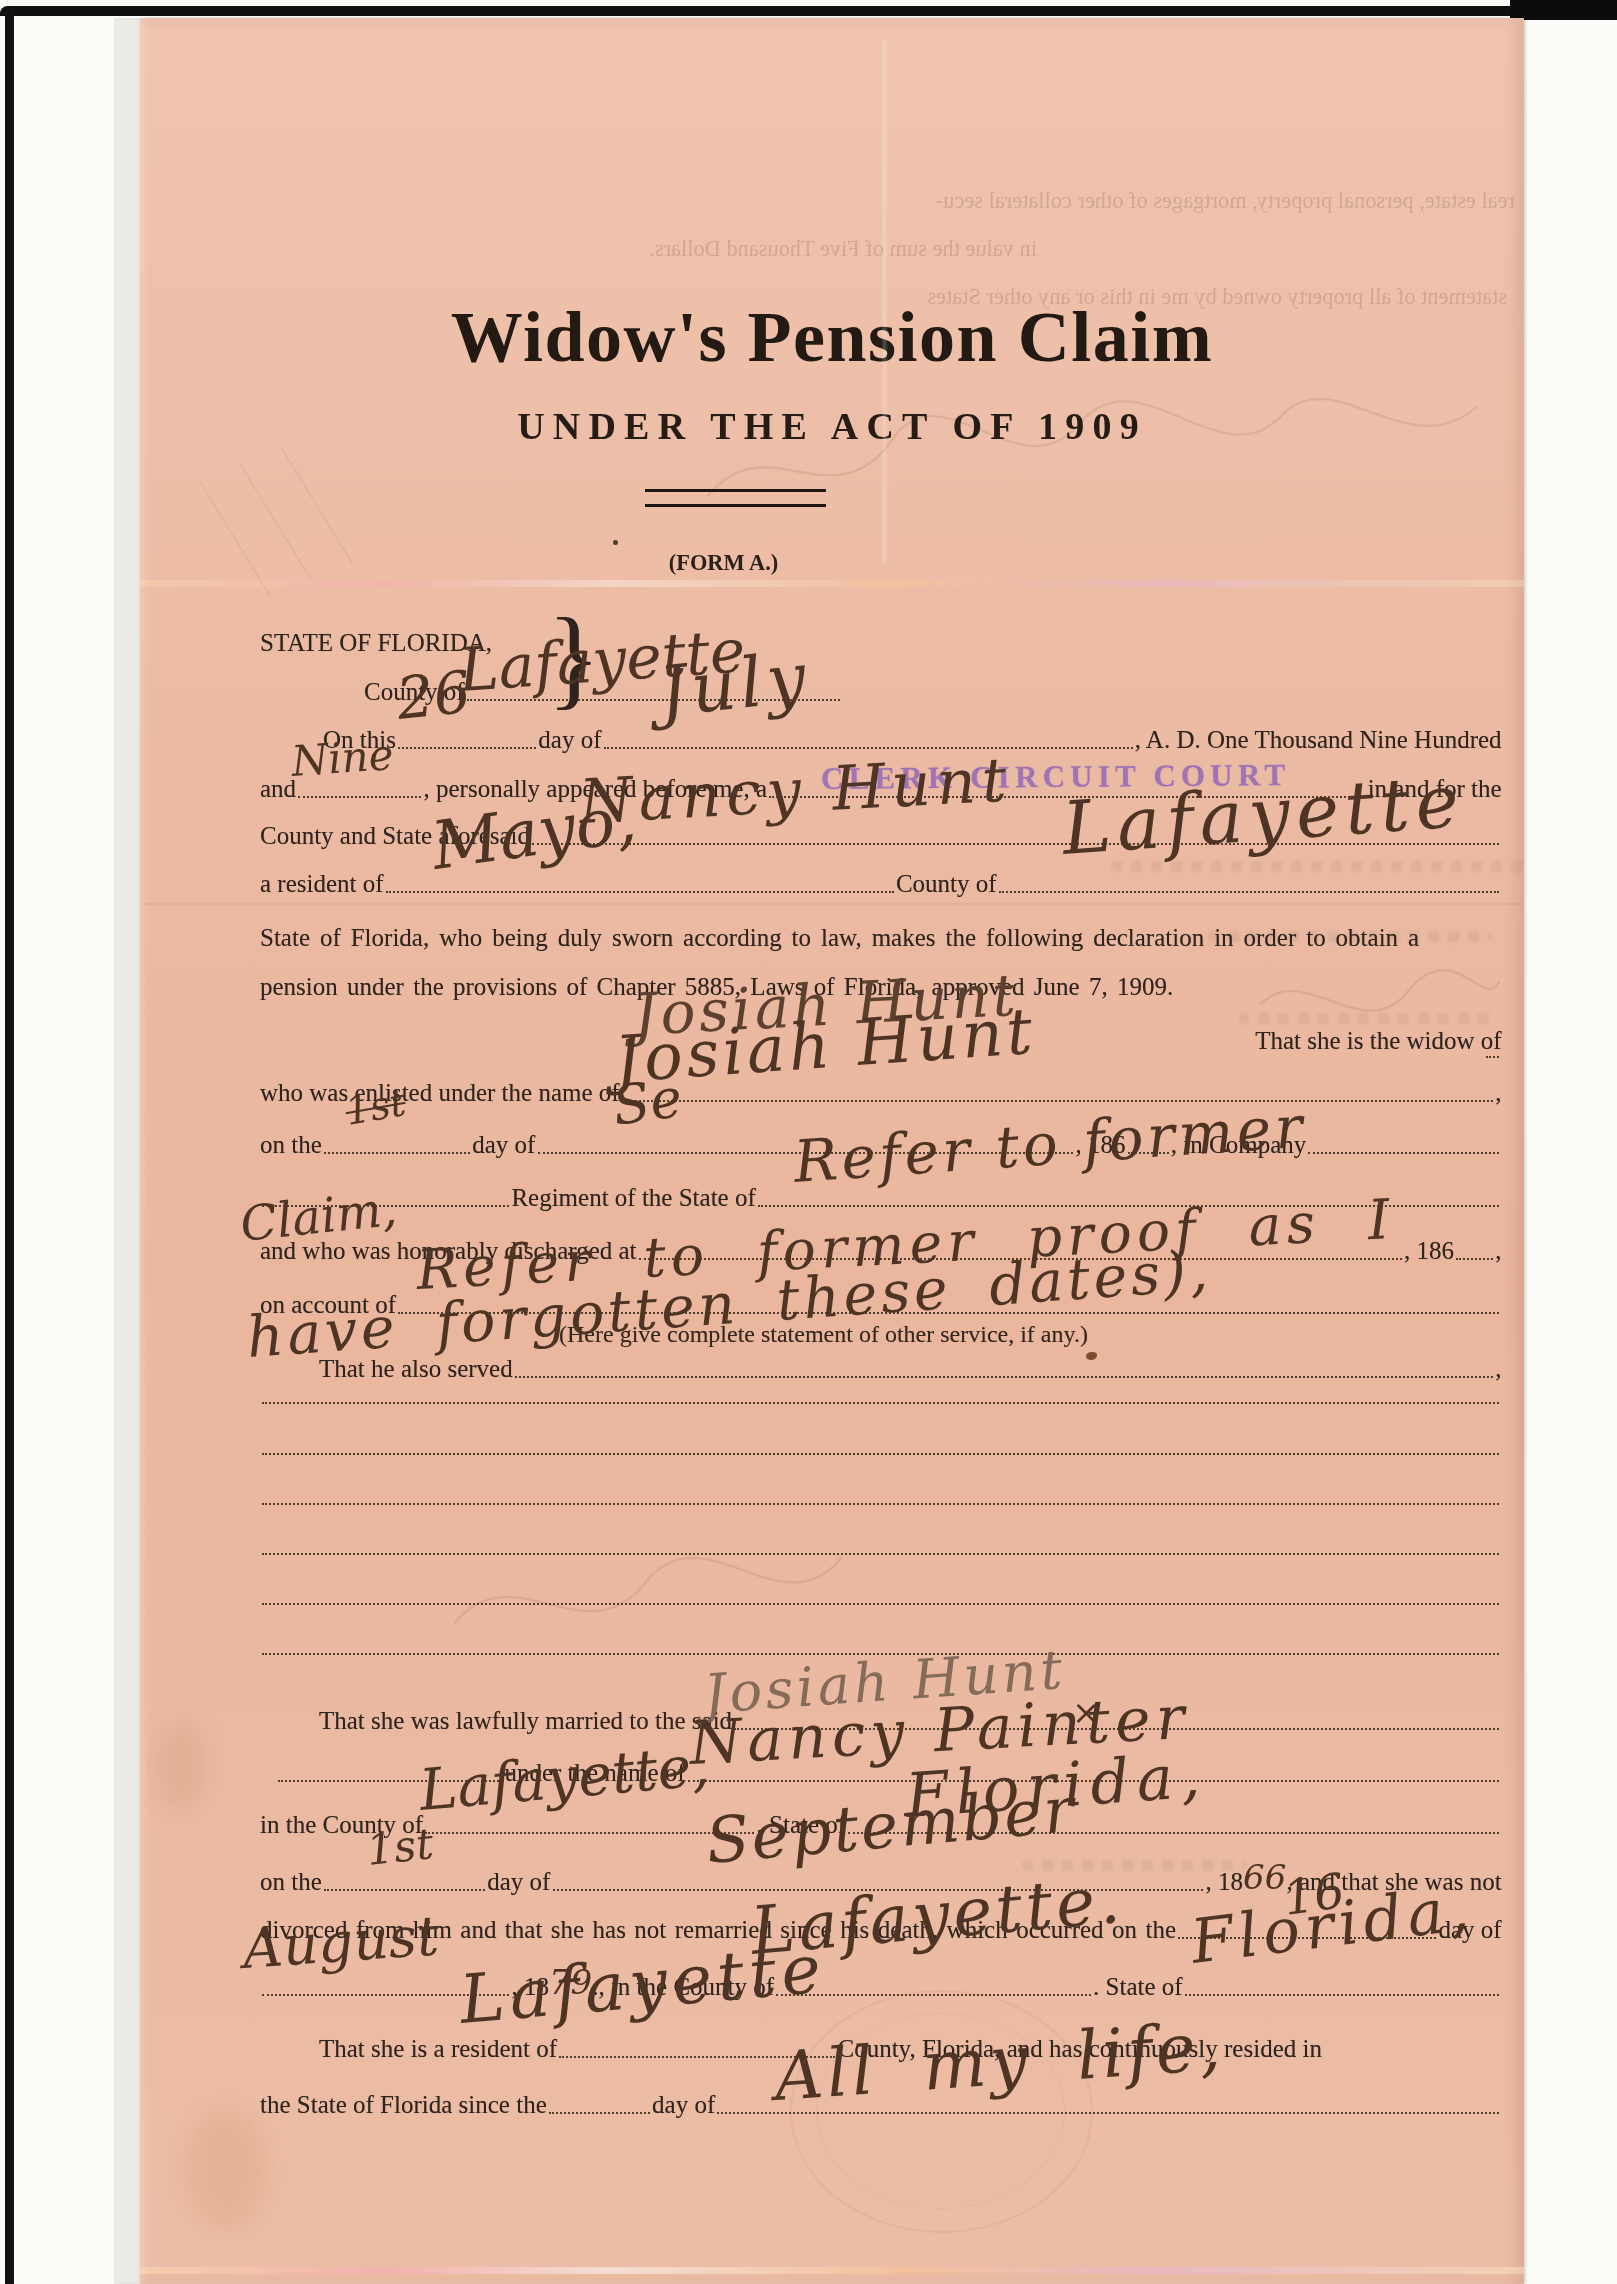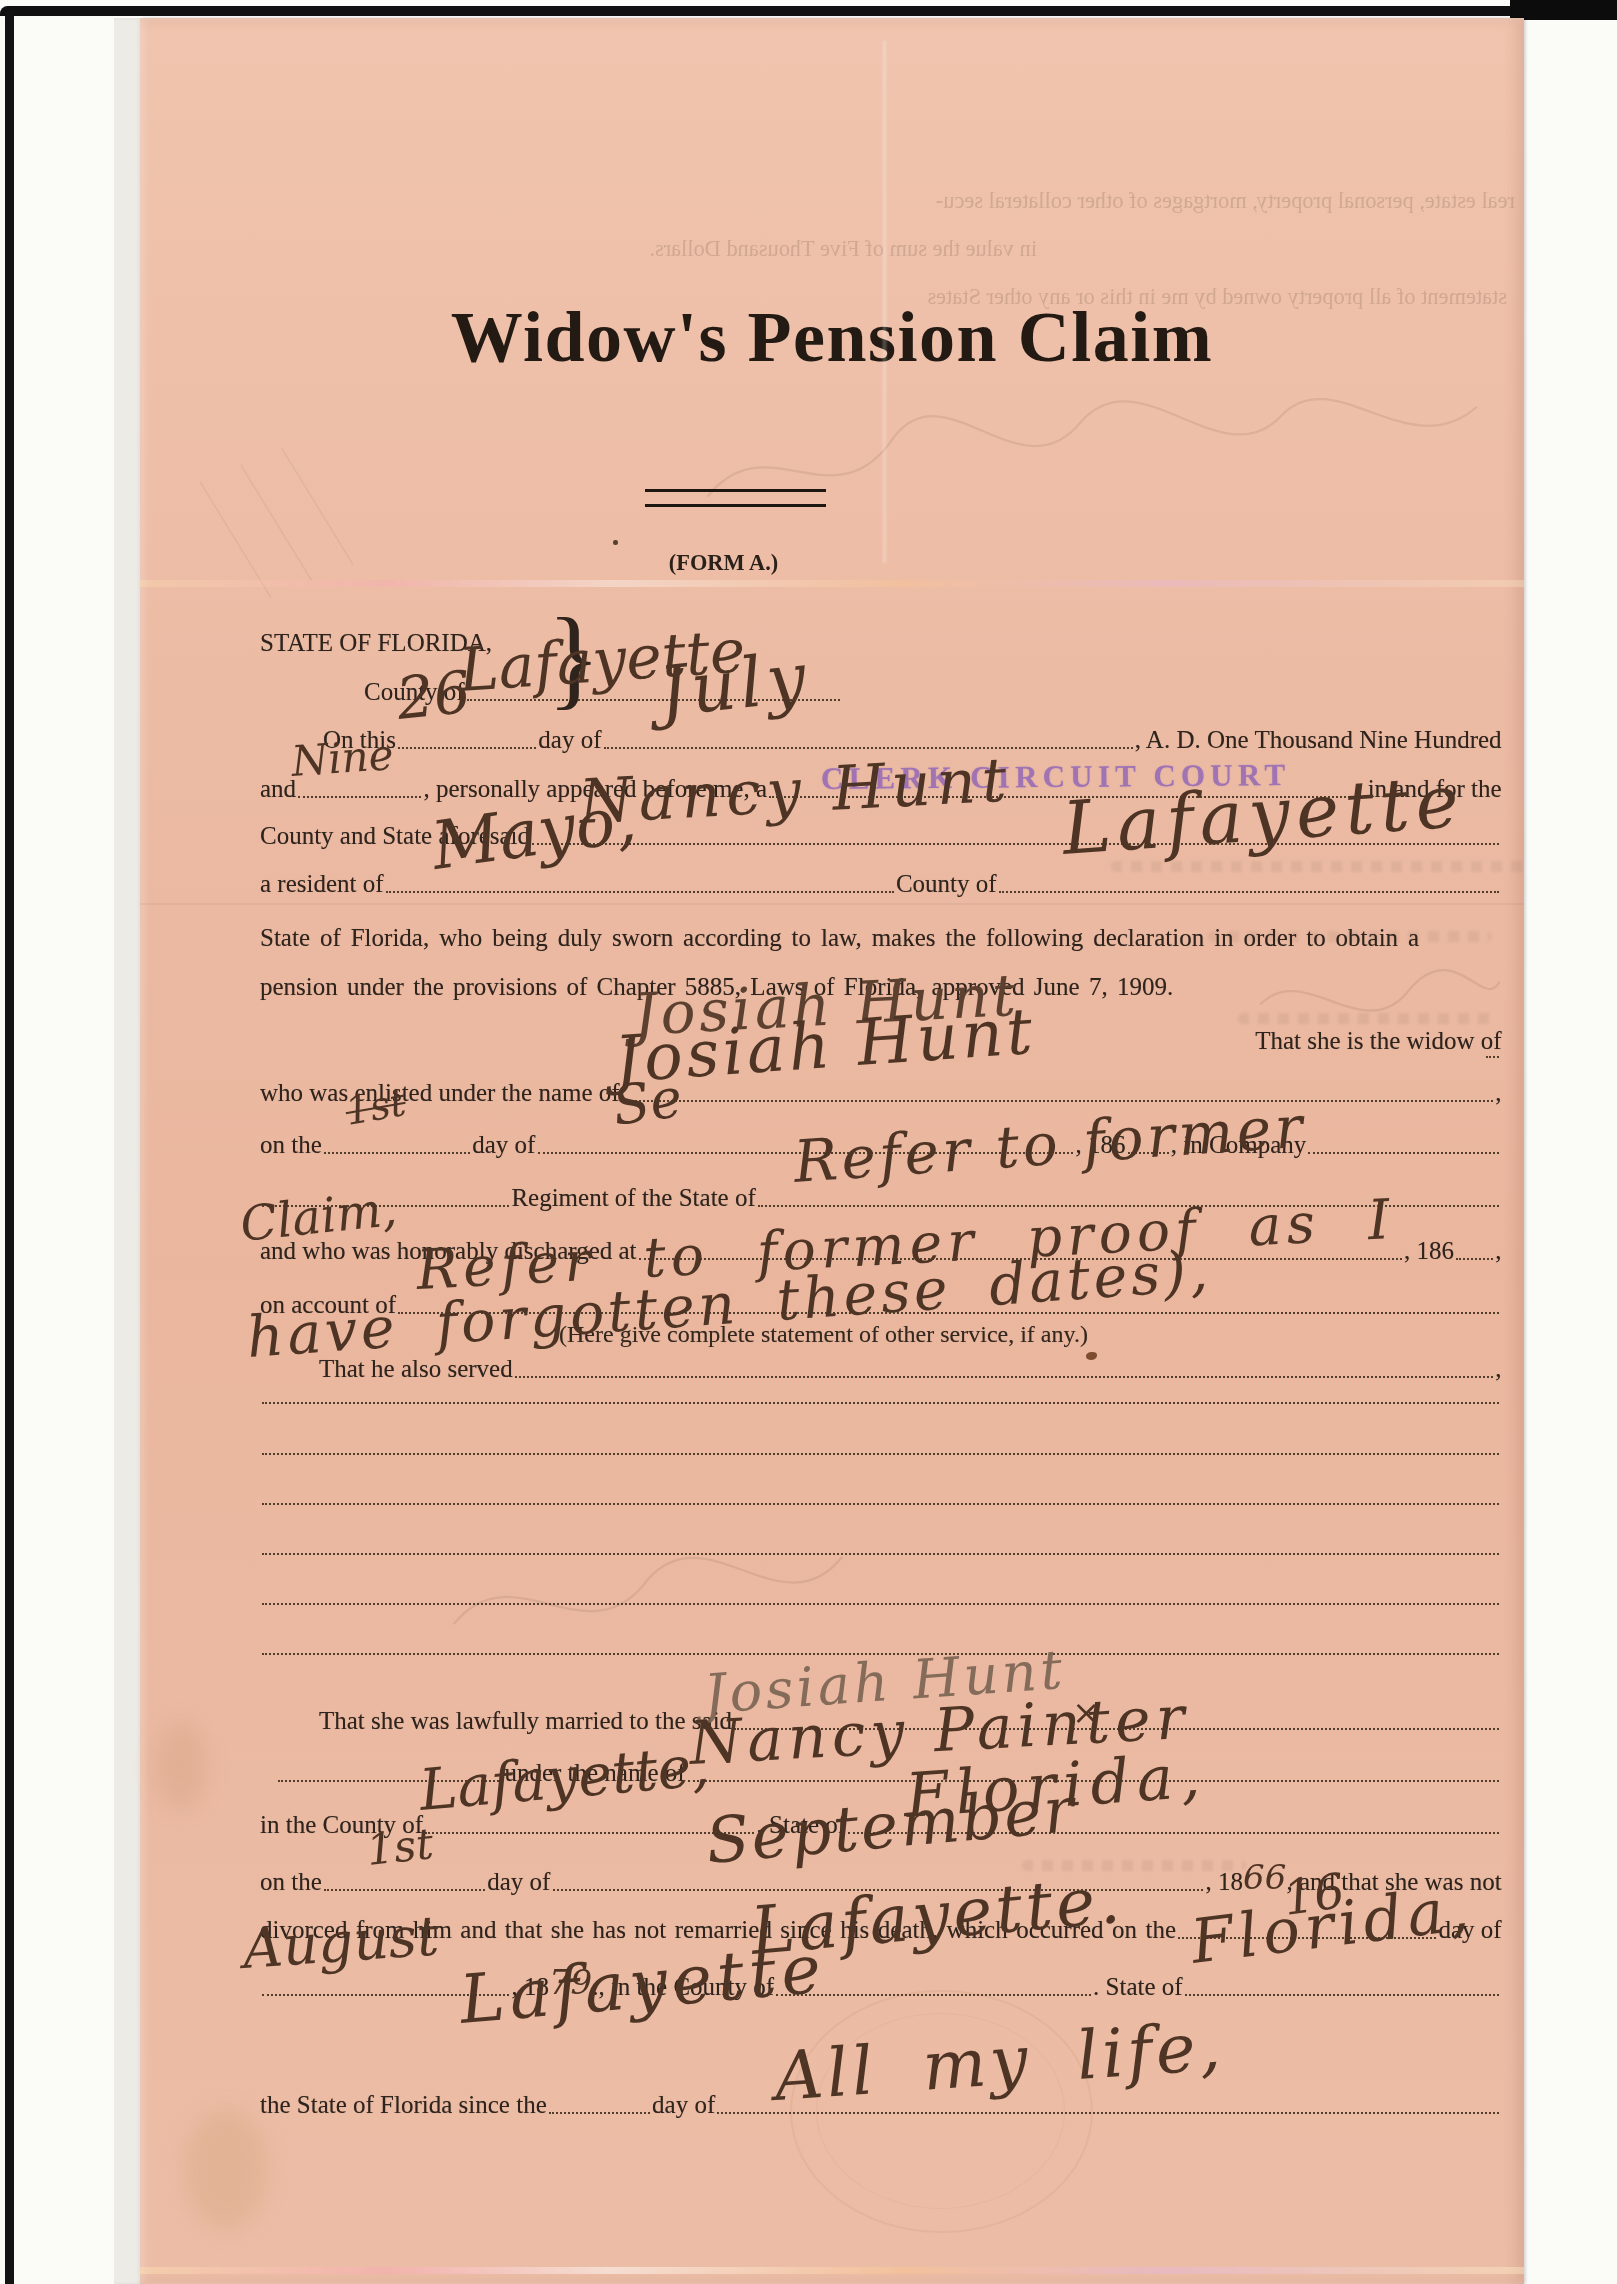--- a/index.html
+++ b/index.html
@@ -70,20 +70,21 @@
       <path d="M 760 640 C 840 540 930 680 1010 560 C 1080 470 1180 640 1260 540 C 1340 450 1450 620 1530 530 C 1600 460 1700 600 1790 520"></path>
       <path d="M 1500 1320 C 1560 1260 1640 1380 1700 1300 C 1760 1230 1800 1330 1820 1290"></path>
       <path d="M 420 2150 C 500 2050 600 2200 680 2090 C 760 2000 860 2160 940 2060"></path>
     </g>
     <g fill="none" stroke="#7c6550" stroke-width="2" opacity="0.10">
       <path d="M 80 620 l 95 155 M 135 598 l 95 155 M 190 576 l 95 155"></path>
     </g>
   </svg>
 
   <div class="title">Widow's Pension Claim</div>
+  <div class="subtitle">UNDER THE ACT OF 1909</div>
   <div class="rule"></div>
   <div class="formlabel">(FORM A.)</div>
   <div class="speck" style="left:473px;top:522px;width:4.5px;height:4.5px;"></div>
 
   <div class="crease" style="top:562px;"></div>
   <div class="crease-soft" style="top:885px;"></div>
   <div class="crease" style="top:2249px;opacity:.75;"></div>
   <div class="vcrease" style="left:743px;top:22.4px;height:523px;"></div>
 
   <div class="pl" style="left:120px;top:611px;">
@@ -265,20 +266,25 @@
     <span class="ihw">79</span>
     <span class="t">., in the County of</span>
     <span class="d"></span>
     <span class="t">. State of</span>
     <span class="d"></span>
   </div>
   <span class="hw" style="left:105px;top:1904px;font-size:55px;transform:rotate(-4deg);">August</span>
   <span class="hw" style="left:614px;top:1881px;font-size:66px;transform:rotate(-5deg);letter-spacing:3.7px;">Lafayette.</span>
   <span class="hw" style="left:1055px;top:1893px;font-size:61px;transform:rotate(-7deg);letter-spacing:5.2px;">Florida,</span>
 
+  <div class="pl" style="left:179px;top:2017px;right:22.4px;">
+    <span class="t">That she is a resident of</span>
+    <span class="d dw" style="width:276px;"></span>
+    <span class="t">County, Florida, and has continuously resided in</span>
+  </div>
   <span class="hw" style="left:323px;top:1949px;font-size:67px;transform:rotate(-5deg);letter-spacing:5.2px;">Lafayette</span>
 
   <div class="pl" style="left:120px;top:2073px;right:22.4px;">
     <span class="t">the State of Florida since the</span>
     <span class="d dw" style="width:101px;"></span>
     <span class="t">day of</span>
     <span class="d"></span>
   </div>
   <span class="hw" style="left:637px;top:2026px;font-size:67px;transform:rotate(-4deg);letter-spacing:3.7px;word-spacing:21px;">All my life,</span>
 

